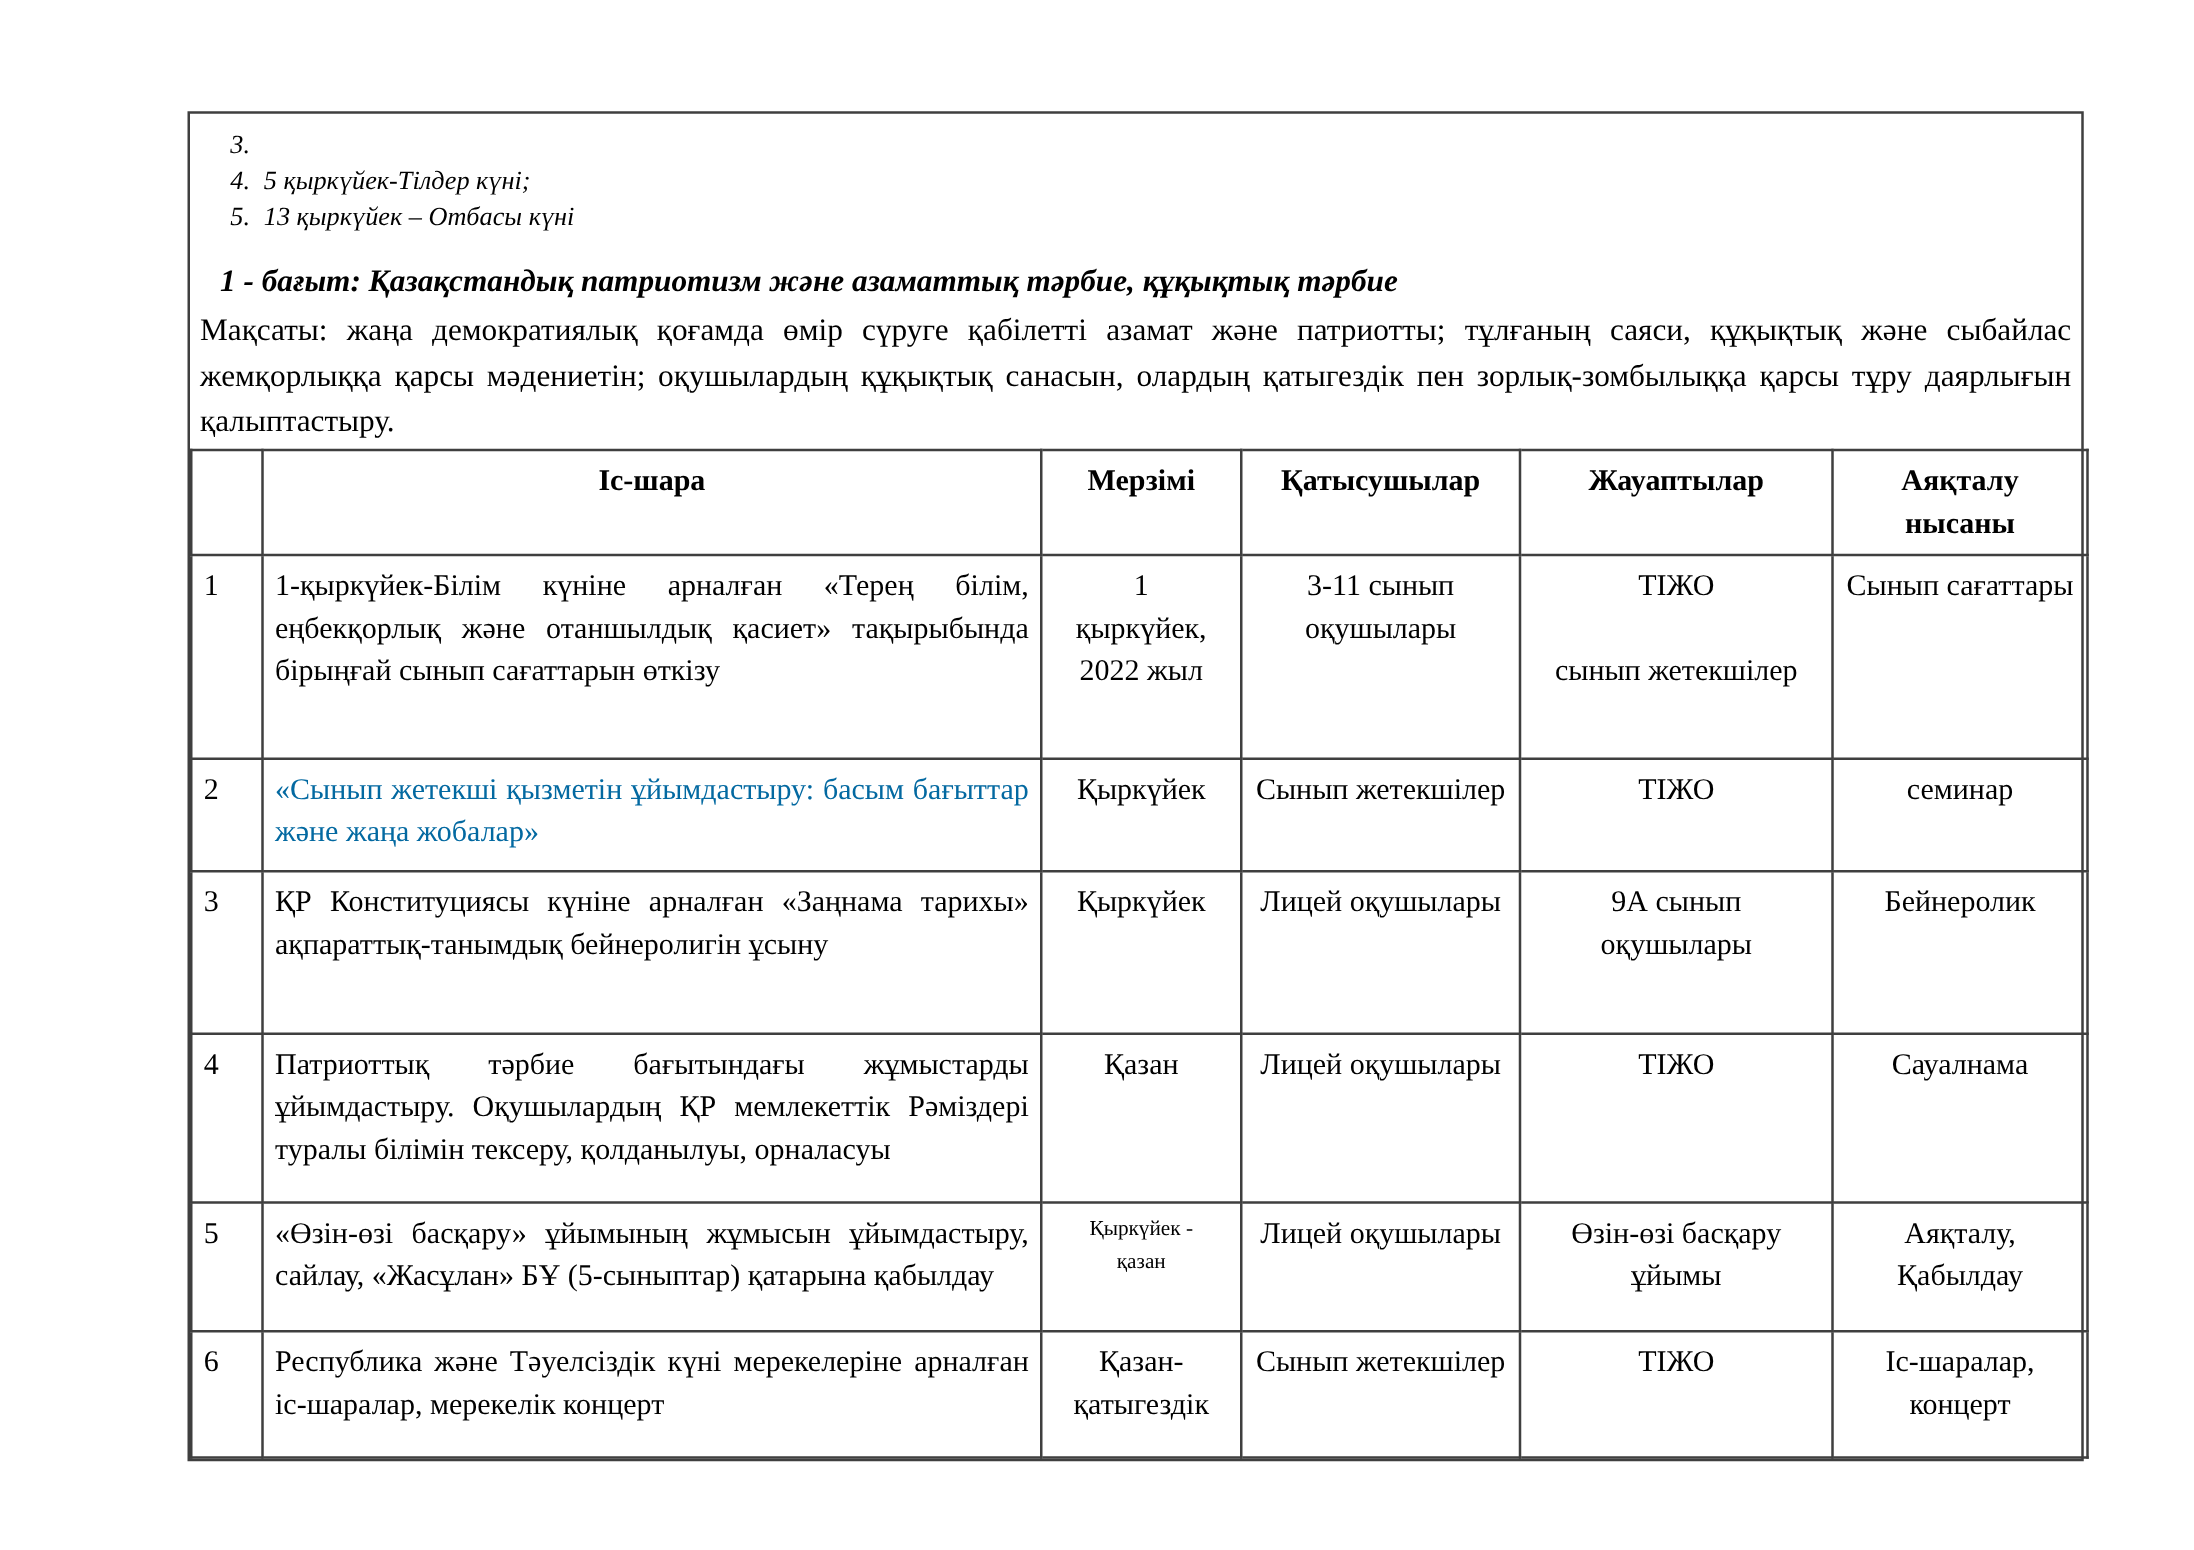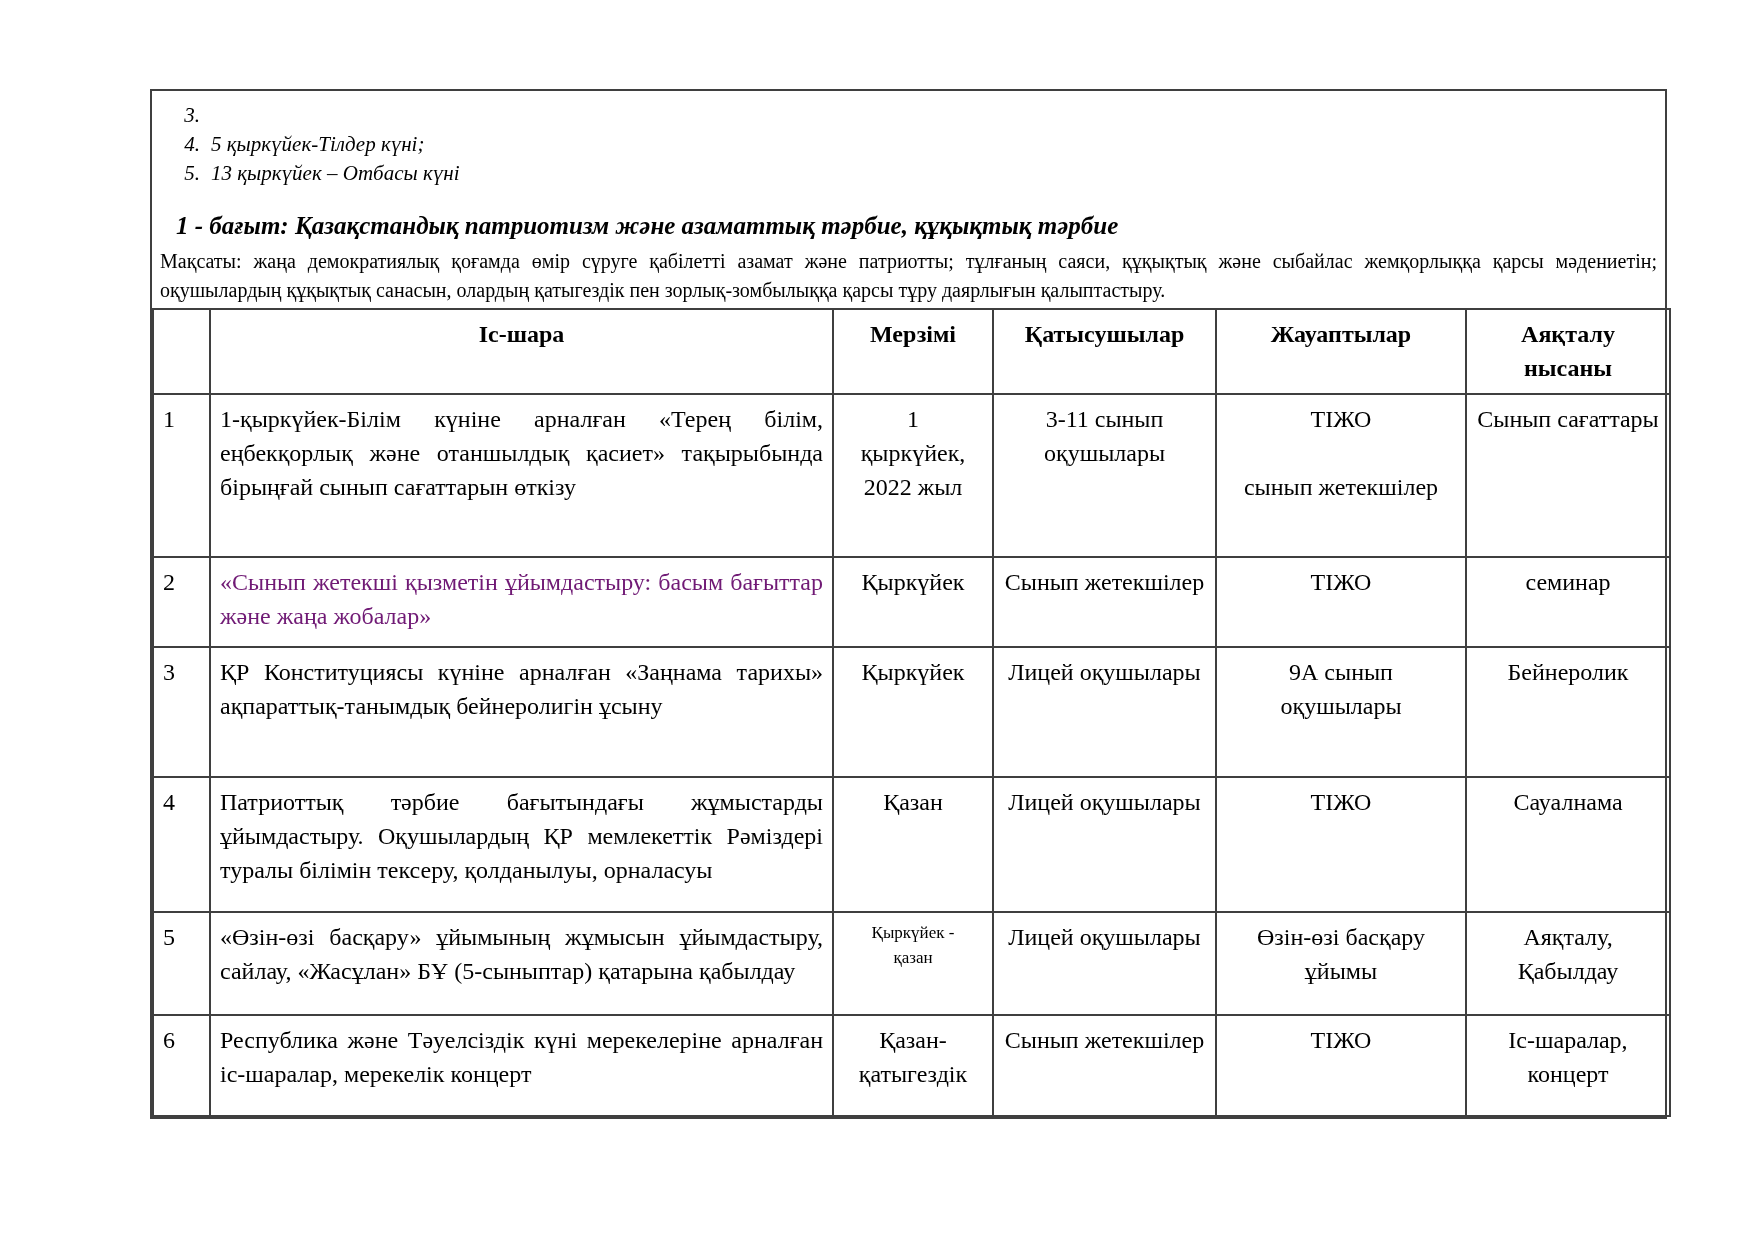--- a/index.html
+++ b/index.html
@@ -43,21 +43,21 @@
   }
   .heading {
     margin: 22px 8px 0 24px;
     font-weight: bold;
     font-style: italic;
     font-size: 25px;
     line-height: 1.3;
   }
   .paragraph {
     margin: 5px 8px 3px 8px;
-    font-size: 20px;
+    font-size: 25px;
     line-height: 1.45;
     text-align: justify;
   }
   table.plan {
     border-collapse: collapse;
     table-layout: fixed;
     width: 100%;
     font-size: 24px;
   }
   .plan th, .plan td {
@@ -138,21 +138,21 @@
 2022 жыл</td>
     <td class="col-participants">3-11 сынып оқушылары</td>
     <td class="col-responsible">ТІЖО
 
 сынып жетекшілер</td>
     <td class="col-form">Сынып сағаттары</td>
   </tr>
 
   <tr>
     <td class="col-num">2</td>
-    <td class="col-event" style="color: #701a75;">«Сынып жетекші қызметін ұйымдастыру: басым бағыттар және жаңа жобалар»</td>
+    <td class="col-event" style="color: #0369a1;">«Сынып жетекші қызметін ұйымдастыру: басым бағыттар және жаңа жобалар»</td>
     <td class="col-term">Қыркүйек</td>
     <td class="col-participants">Сынып жетекшілер</td>
     <td class="col-responsible">ТІЖО</td>
     <td class="col-form">семинар</td>
   </tr>
 
   <tr>
     <td class="col-num">3</td>
     <td class="col-event">ҚР Конституциясы күніне арналған «Заңнама тарихы» ақпараттық-танымдық бейнеролигін ұсыну</td>
     <td class="col-term">Қыркүйек</td>

